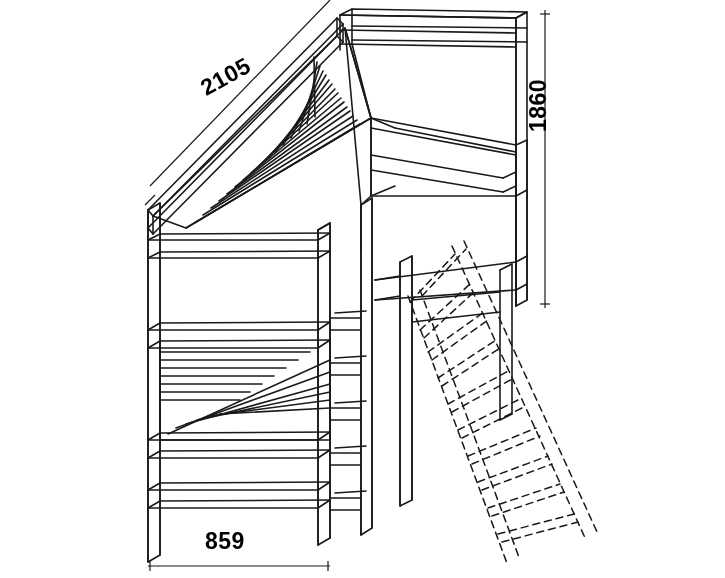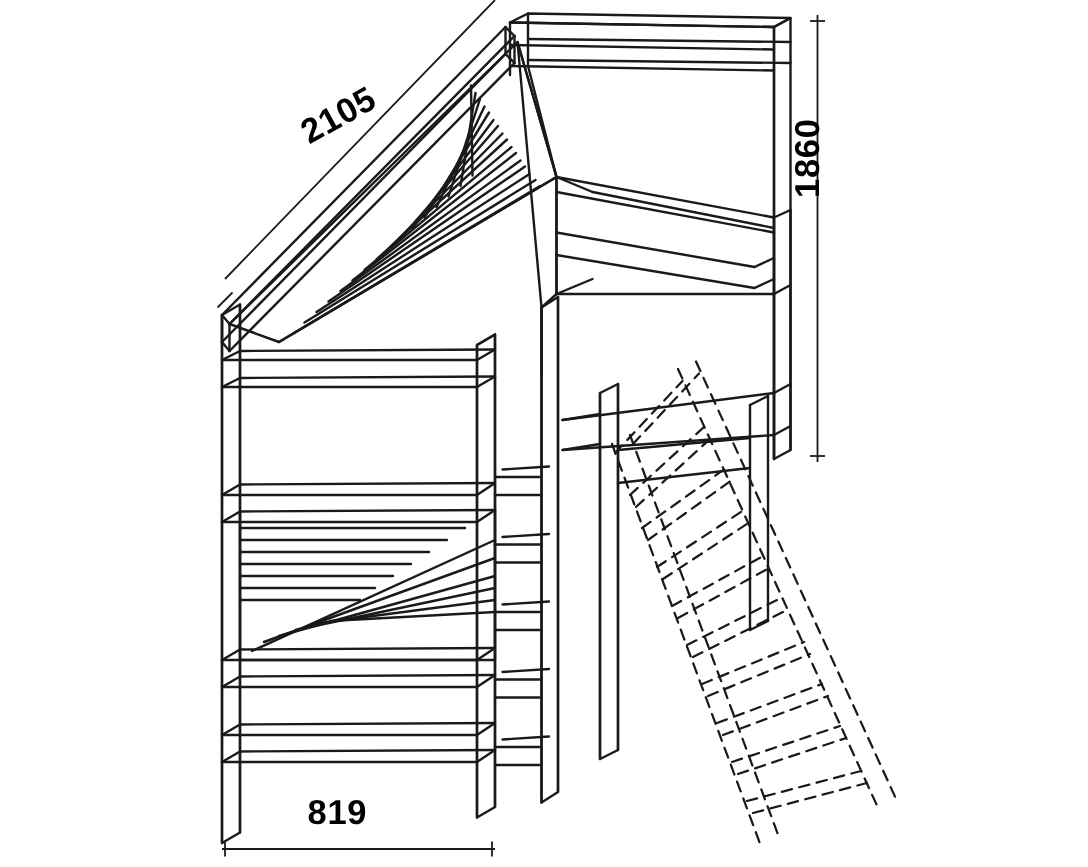--- a/index.html
+++ b/index.html
@@ -293,15 +293,15 @@
       <path d="M148,566 L330,566"></path>
       <path d="M150,561 L150,571"></path>
       <path d="M328,561 L328,571"></path>
     </g>
   </svg>
 
   <div class="dim-label" id="label-2105">2105</div>
 
   <div class="dim-label" id="label-1860">1860</div>
 
-  <div class="dim-label" id="label-985">819</div>
+  <div class="dim-label" id="label-985">859</div>
 
 </div>
 
 </body></html>

